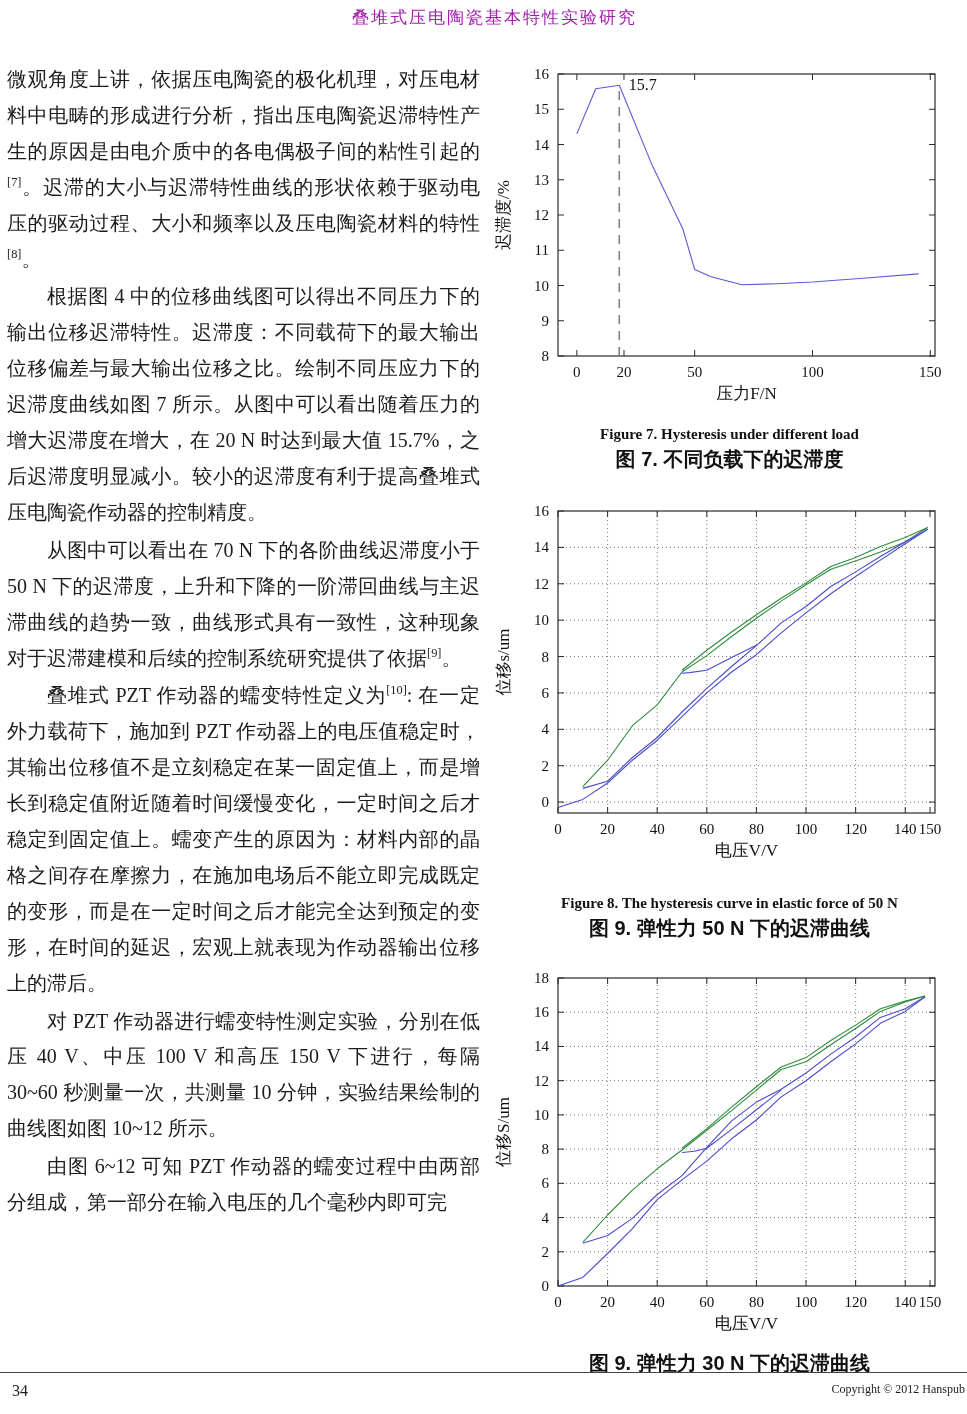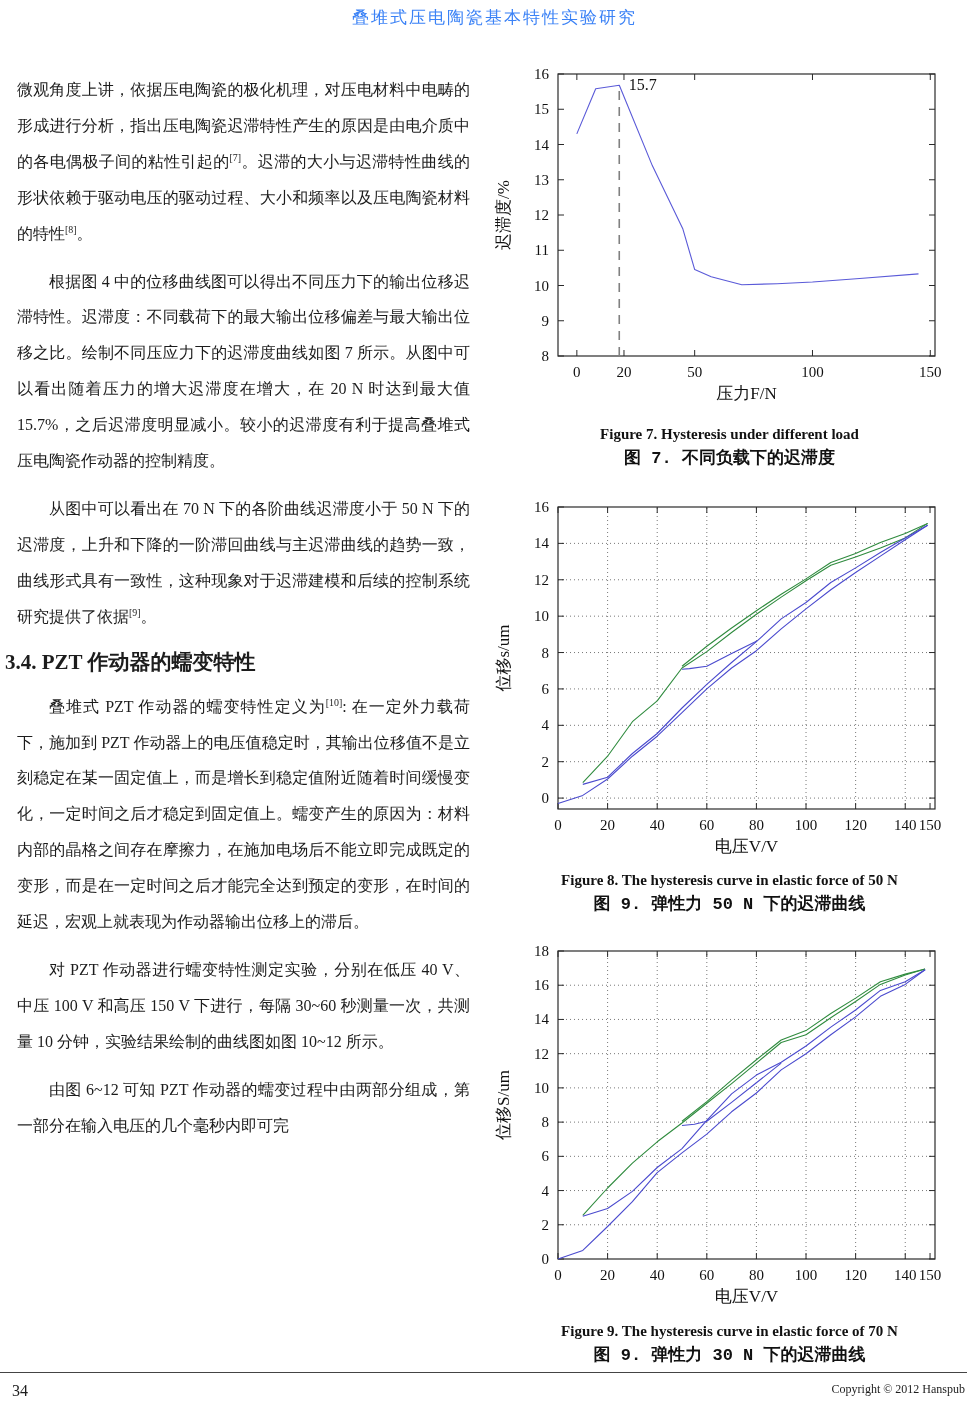--- a/index.html
+++ b/index.html
@@ -3,60 +3,59 @@
 <meta charset="utf-8">
 <style>
   html,body { margin:0; padding:0; background:#e8e8e8; }
   .page {
     position:relative; width:967px; height:1414px; margin:0 auto;
     background:#ffffff; overflow:hidden;
     font-family:"Liberation Serif","DejaVu Serif",serif; color:#1c1c1c;
   }
   .header {
     position:absolute; top:6px; left:0; right:0;
-    text-align:center; font-size:17px; letter-spacing:2px; color:#3b82f6;padding-left:22px;
+    text-align:center; font-size:17px; letter-spacing:2px; color:#a21caf;padding-left:22px;
   }
   .left-col { position:absolute; left:5px; top:60px; width:477px; }
   .left-col p {
-    margin:12px; font-size:16px; line-height:35.9px;
+    margin:2px; font-size:20px; line-height:35.9px;
     text-align:justify; text-justify:inter-ideograph;
   }
   .left-col p.indent { text-indent:2em; }
   .left-col sup { font-size:0.62em; line-height:0; vertical-align:super; }
   .section-heading {
     font-size:21px; font-weight:bold; margin:9px 0 9px 0; line-height:30px;
   }
   .right-col { position:absolute; left:492px; top:60px; width:475px; }
   figure { margin:0; padding:0; }
   .fig8 { margin-top:24px; }
   .fig9 { margin-top:22px; }
   .caption { text-align:center; font-weight:bold; color:#111; }
   .caption.cap7 { margin-top:14px; }
-  .caption.cap8 { margin-top:7px; }
+  .caption.cap8 { margin-top:26px; }
   .caption.cap9 { margin-top:8px; }
   .caption-en { font-size:15px; font-family:"Liberation Serif","DejaVu Serif",serif; }
-  .caption-zh { font-size:17px; margin-top:3px; font-family:Liberation Mono, monospace; }
+  .caption-zh { font-size:20px; margin-top:3px; font-family:Liberation Sans, sans-serif; }
   .chart { display:block; }
   .chart text { font-family:"Liberation Serif","DejaVu Serif",serif; }
   .footer-line { position:absolute; left:0; right:0; top:1372px; border-top:1px solid #444; }
   .footer-left  { position:absolute; left:12px;  top:1382px; font-size:16px; }
   .footer-right { position:absolute; right:2px; top:1382px; font-size:12px; }
 </style>
 </head>
 <body>
 
 <div class="page">
 
   <div class="header">叠堆式压电陶瓷基本特性实验研究</div>
 
   <div class="left-col">
     <p>微观角度上讲，依据压电陶瓷的极化机理，对压电材料中电畴的形成进行分析，指出压电陶瓷迟滞特性产生的原因是由电介质中的各电偶极子间的粘性引起的<sup>[7]</sup>。迟滞的大小与迟滞特性曲线的形状依赖于驱动电压的驱动过程、大小和频率以及压电陶瓷材料的特性<sup>[8]</sup>。</p>
     <p class="indent">根据图 4 中的位移曲线图可以得出不同压力下的输出位移迟滞特性。迟滞度：不同载荷下的最大输出位移偏差与最大输出位移之比。绘制不同压应力下的迟滞度曲线如图 7 所示。从图中可以看出随着压力的增大迟滞度在增大，在 20 N 时达到最大值 15.7%，之后迟滞度明显减小。较小的迟滞度有利于提高叠堆式压电陶瓷作动器的控制精度。</p>
     <p class="indent">从图中可以看出在 70 N 下的各阶曲线迟滞度小于 50 N 下的迟滞度，上升和下降的一阶滞回曲线与主迟滞曲线的趋势一致，曲线形式具有一致性，这种现象对于迟滞建模和后续的控制系统研究提供了依据<sup>[9]</sup>。</p>
-    <div class="section-heading">3.4. PZT 作动器的蠕变特性</div>
     <p class="indent">叠堆式 PZT 作动器的蠕变特性定义为<sup>[10]</sup>: 在一定外力载荷下，施加到 PZT 作动器上的电压值稳定时，其输出位移值不是立刻稳定在某一固定值上，而是增长到稳定值附近随着时间缓慢变化，一定时间之后才稳定到固定值上。蠕变产生的原因为：材料内部的晶格之间存在摩擦力，在施加电场后不能立即完成既定的变形，而是在一定时间之后才能完全达到预定的变形，在时间的延迟，宏观上就表现为作动器输出位移上的滞后。</p>
     <p class="indent">对 PZT 作动器进行蠕变特性测定实验，分别在低压 40 V、中压 100 V 和高压 150 V 下进行，每隔 30~60 秒测量一次，共测量 10 分钟，实验结果绘制的曲线图如图 10~12 所示。</p>
     <p class="indent">由图 6~12 可知 PZT 作动器的蠕变过程中由两部分组成，第一部分在输入电压的几个毫秒内即可完</p>
   </div>
 
   <div class="right-col">
 
     <figure class="fig7">
       <svg class="chart" width="475" height="352">
           <rect x="66" y="14" width="377" height="282" fill="none" stroke="#2a2a2a" stroke-width="1.2"></rect>
@@ -293,21 +292,20 @@
           </g>
           <text x="254.5" y="365" text-anchor="middle" font-size="17" fill="#111">电压V/V</text>
           <text transform="translate(17,168) rotate(-90)" text-anchor="middle" font-size="17" fill="#111">位移S/um</text>
           <polyline points="90.8,278.4 115.6,251.0 140.4,226.2 165.2,204.8 190.0,186.0 214.8,166.3 239.6,146.6 264.4,126.1 289.2,105.5 314.0,97.8 338.8,80.7 363.6,64.5 388.4,47.4 413.2,38.0 433.1,32.0" fill="none" stroke="#2f8b3e" stroke-width="1.1" stroke-linejoin="round"></polyline>
           <polyline points="433.1,32.0 413.2,37.1 388.4,44.8 363.6,61.1 338.8,76.5 314.0,93.6 289.2,103.0 264.4,122.7 239.6,143.2 214.8,164.6 190.0,184.3" fill="none" stroke="#2f8b3e" stroke-width="1.1" stroke-linejoin="round"></polyline>
           <polyline points="66.0,322.0 90.8,313.4 115.6,289.5 140.4,264.7 165.2,235.6 190.0,215.9 214.8,197.1 239.6,174.8 264.4,156.0 289.2,132.9 314.0,116.7 338.8,97.8 363.6,79.9 388.4,59.3 413.2,47.4 433.1,32.8" fill="none" stroke="#4a4ace" stroke-width="1.1" stroke-linejoin="round"></polyline>
           <polyline points="433.1,32.8 413.2,44.8 388.4,53.4 363.6,73.0 338.8,90.1 314.0,109.0 289.2,125.2 264.4,138.1 239.6,156.9 214.8,183.4 190.0,211.6 165.2,230.5 140.4,254.4 115.6,271.5 90.8,279.2" fill="none" stroke="#4a4ace" stroke-width="1.1" stroke-linejoin="round"></polyline>
           <polyline points="190.0,188.5 202.4,187.2 214.8,184.3 239.6,165.4 264.4,145.8 289.2,126.1" fill="none" stroke="#4a4ace" stroke-width="1.1" stroke-linejoin="round"></polyline>
         </svg>
       <div class="caption cap9">
-        <div class="caption-en">Figure 9. The hysteresis curve in elastic force of 70 N</div>
         <div class="caption-zh">图 9. 弹性力 30 N 下的迟滞曲线</div>
       </div>
     </figure>
 
   </div>
 
   <div class="footer-line"></div>
   <div class="footer-left">34</div>
   <div class="footer-right">Copyright © 2012 Hanspub</div>
 

